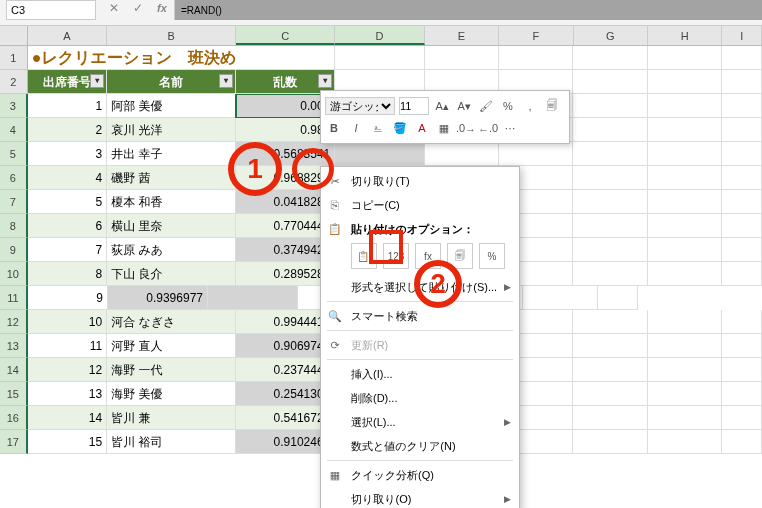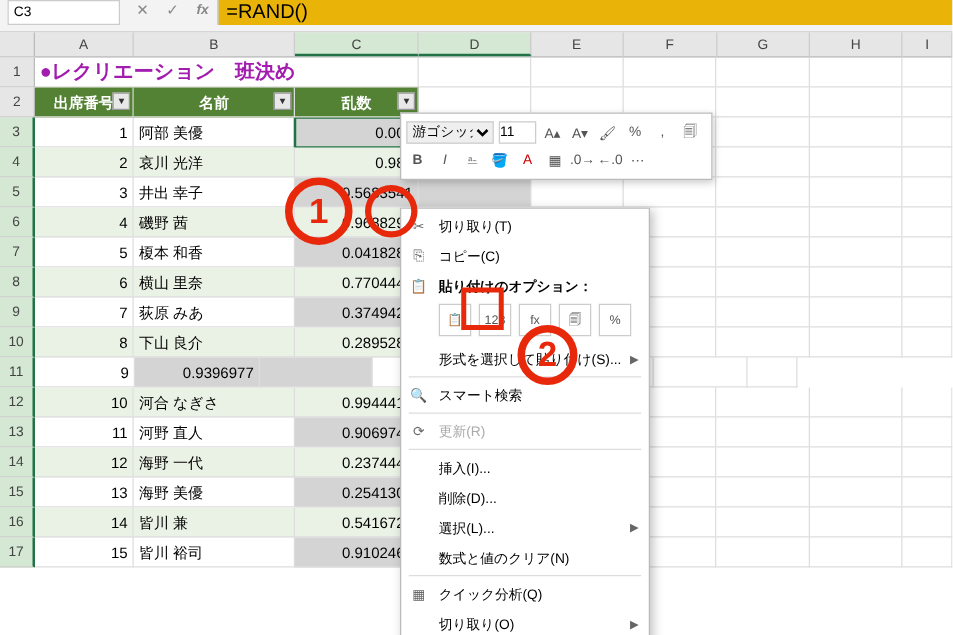--- a/index.html
+++ b/index.html
@@ -1,32 +1,32 @@
 <!DOCTYPE html>
 <html><head>
 <meta charset="utf-8">
 <style>
 *{box-sizing:border-box;margin:0;padding:0;font-family:"Meiryo","MS PGothic",sans-serif}
 body{width:762px;height:508px;overflow:hidden;background:#fff;position:relative;font-size:12px}
 .fbar{height:26px;border-bottom:1px solid #ccc;display:flex;align-items:flex-start;background:#f3f3f3}
 .nbox{width:90px;height:20px;border:1px solid #ccc;background:#fff;margin:0 6px;padding:2px 4px;font-size:11px}
 .fbar .ic{width:16px;height:16px;margin:0 4px;color:#888;display:flex;align-items:center;justify-content:center}
 .fx{font-style:italic;font-weight:bold;color:#666;font-size:11px}
-.finput{flex:1;height:20px;border:none;background:#eab308;padding:2px 6px;font-size:16px;border-left:1px solid #ccc}
+.finput{flex:1;height:20px;border:none;background:#a3a3a3;padding:2px 6px;font-size:10px;border-left:1px solid #ccc}
 .grid{position:relative}
 .colhdr{display:flex;height:20px;background:#e6e6e6;border-bottom:1px solid #bbb}
 .corner{width:28px;border-right:1px solid #bbb;background:#e6e6e6}
 .ch{text-align:center;border-right:1px solid #ccc;font-size:11px;color:#444;line-height:20px}
 .ch.sel{background:#d4e8d4;border-bottom:2px solid #217346}
 .row{display:flex;height:24px}
 .rh{width:28px;background:#e6e6e6;border-right:1px solid #bbb;border-bottom:1px solid #ccc;text-align:center;font-size:11px;color:#444;line-height:24px}
 .rh.sel{background:#d4e8d4;border-right:2px solid #217346}
 .cell{border-right:1px solid #ddd;border-bottom:1px solid #ddd;padding:0 4px;line-height:24px;overflow:hidden;white-space:nowrap;font-size:12px}
 .wA{width:80px}.wB{width:130px}.wC{width:100px}.wD{width:90px}.wE,.wF,.wG,.wH{width:75px}.wI{width:40px}
-.title{font-size:16px;font-weight:bold;color:#a21caf}
+.title{font-size:16px;font-weight:bold;color:#a16207}
 .thdr{background:#548235;color:#fff;text-align:center;font-weight:bold;position:relative}
 .thdr .drop{position:absolute;right:2px;top:4px;width:14px;height:14px;background:#e8e8e8;border:1px solid #999;font-size:8px;line-height:12px;color:#333}
 .ar{text-align:right}
 .selcol{background:#d4d4d4}
 .alt{background:#eaf1e5}
 .csel{outline:2px solid #217346;outline-offset:-1px}
 .minitb{position:absolute;left:320px;top:90px;width:250px;background:#fff;border:1px solid #bbb;box-shadow:2px 2px 6px rgba(0,0,0,0.2);padding:4px;font-size:11px}
 .minitb .mrow{display:flex;align-items:center;gap:4px;height:22px}
 .minitb select,.minitb input.sz{font-size:11px;border:1px solid #ccc;height:18px}
 .minitb .btn{width:18px;height:18px;display:inline-flex;align-items:center;justify-content:center;border:none;background:none;color:#555}

